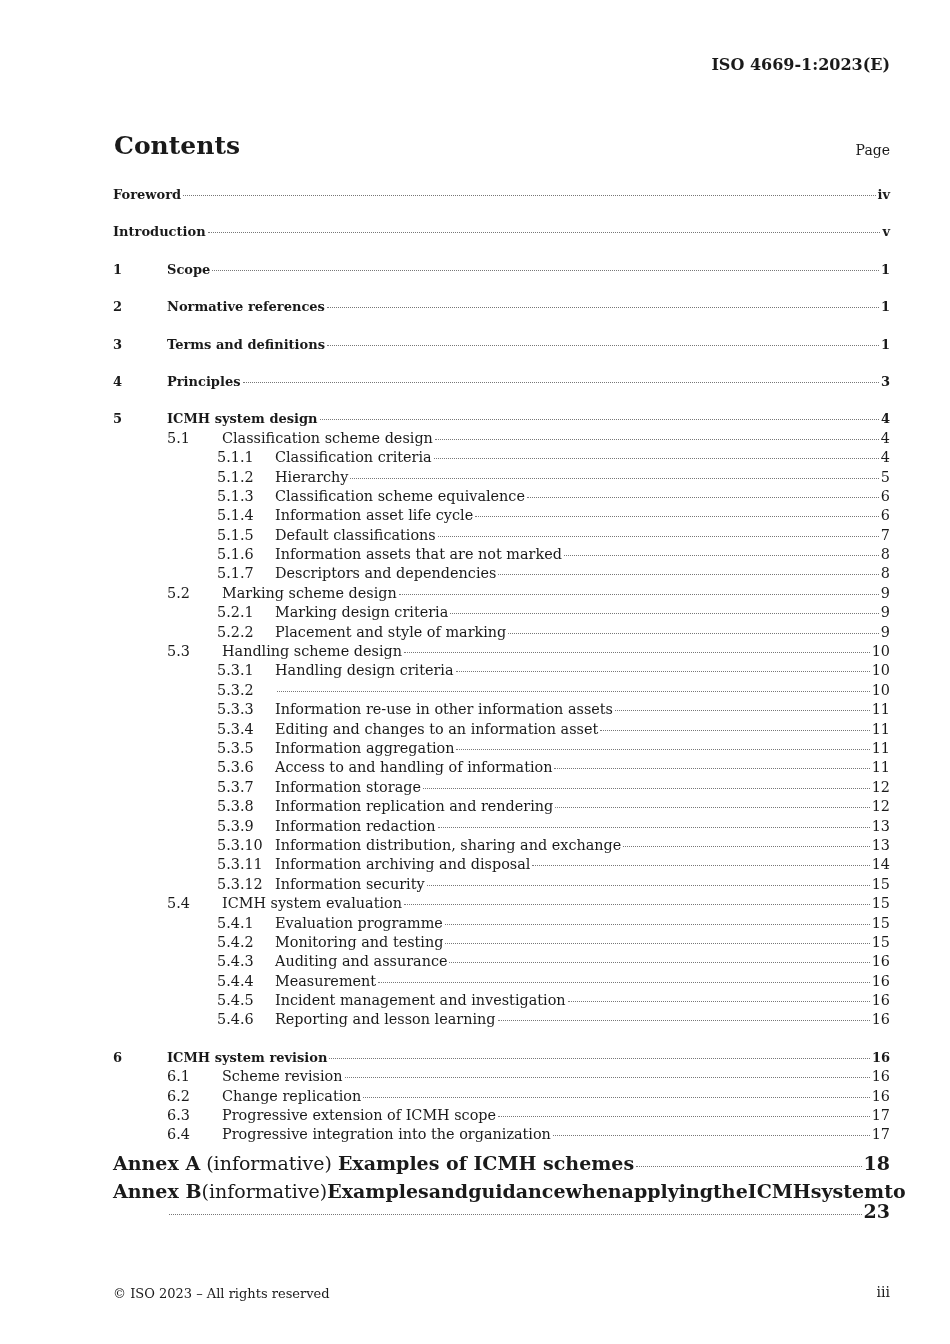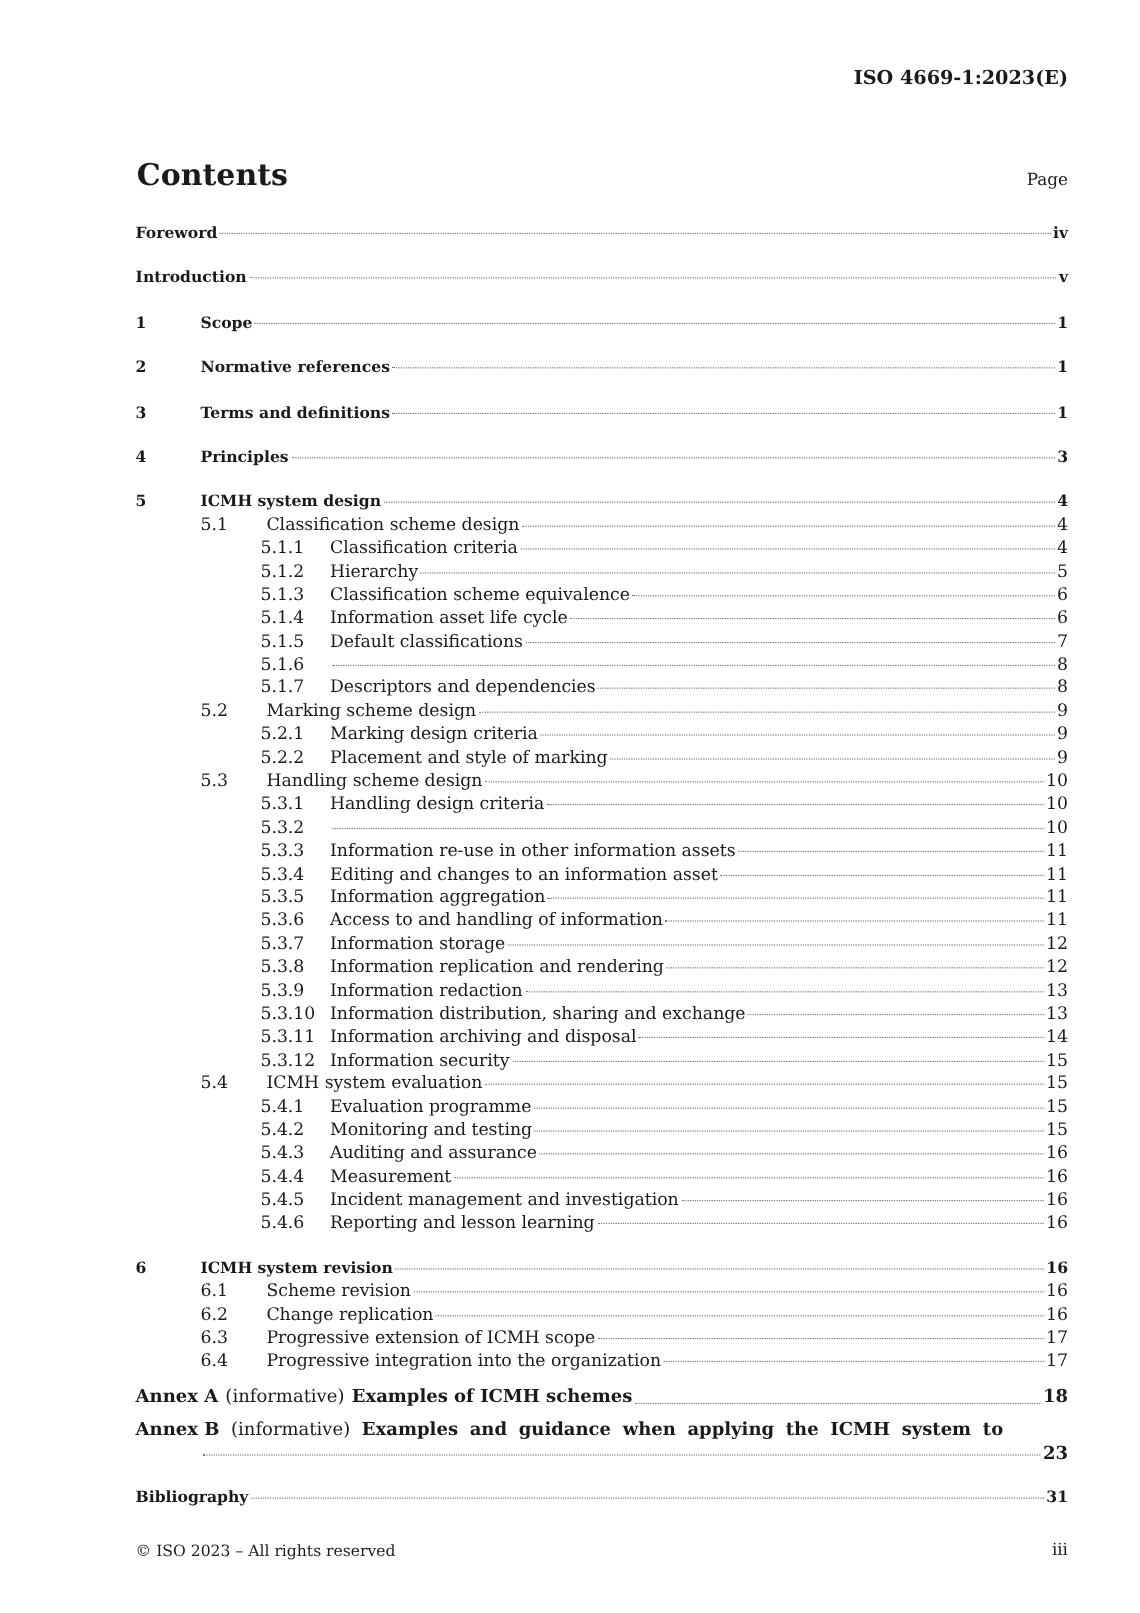--- a/index.html
+++ b/index.html
@@ -12,21 +12,21 @@
   .row { display:flex; align-items:baseline; font-size:14.4px; height:19.4px; line-height:19.4px; white-space:nowrap; }
   .row.l1 { font-weight:bold; font-size:13px; }
   .row.gap { margin-top:18px; }
   .num { display:inline-block; flex:none; }
   .l1 .num { width:54px; }
   .l2 .num { width:55px; margin-left:54px; }
   .l3 .num { width:58px; margin-left:104px; }
   .txt { flex:none; }
   .dots { flex:1; border-bottom:1px dotted #777; margin:0 2px; transform:translateY(-3px); min-width:10px; }
   .pg { flex:none; text-align:right; }
-  .annex { font-size:15px; font-weight:bold;align-items:flex-end; }
+  .annex { font-size:19px; font-weight:bold; }
   .annex .inf { font-weight:normal; }
   .annex-b { margin-top:9px; }
   .annex-b .line1 { display:flex; justify-content:space-between; height:19.4px; line-height:19.4px; padding-right:54px; }
   .annex-b .line1 span { flex:none; }
   .annex-b .line2 { display:flex; align-items:baseline; padding-left:54px; height:19.4px; line-height:19.4px; }
   .footer-left { position:absolute; top:1286px; left:113px; font-size:13px; }
   .footer-right { position:absolute; top:1284px; right:60px; font-size:14px; }
 </style>
 </head>
 <body>
@@ -107,20 +107,21 @@
       <span class="pg">6</span>
     </div>
     <div class="row l3">
       <span class="num">5.1.5</span>
       <span class="txt">Default classifications</span>
       <span class="dots"></span>
       <span class="pg">7</span>
     </div>
     <div class="row l3">
       <span class="num">5.1.6</span>
+      <span class="txt">Information assets that are not marked</span>
       <span class="dots"></span>
       <span class="pg">8</span>
     </div>
     <div class="row l3">
       <span class="num">5.1.7</span>
       <span class="txt">Descriptors and dependencies</span>
       <span class="dots"></span>
       <span class="pg">8</span>
     </div>
     <div class="row l2">
@@ -309,21 +310,16 @@
         <span>the</span>
         <span>ICMH</span>
         <span>system</span>
         <span>to</span>
       </div>
       <div class="line2">
         <span class="dots"></span>
         <span class="pg">23</span>
       </div>
     </div>
-    <div class="row l1 gap">
-      <span class="txt">Bibliography</span>
-      <span class="dots"></span>
-      <span class="pg">31</span>
-    </div>
   </div>
 
 <div class="footer-left">© ISO 2023 – All rights reserved</div>
 <div class="footer-right">iii</div>
 
 </body></html>

